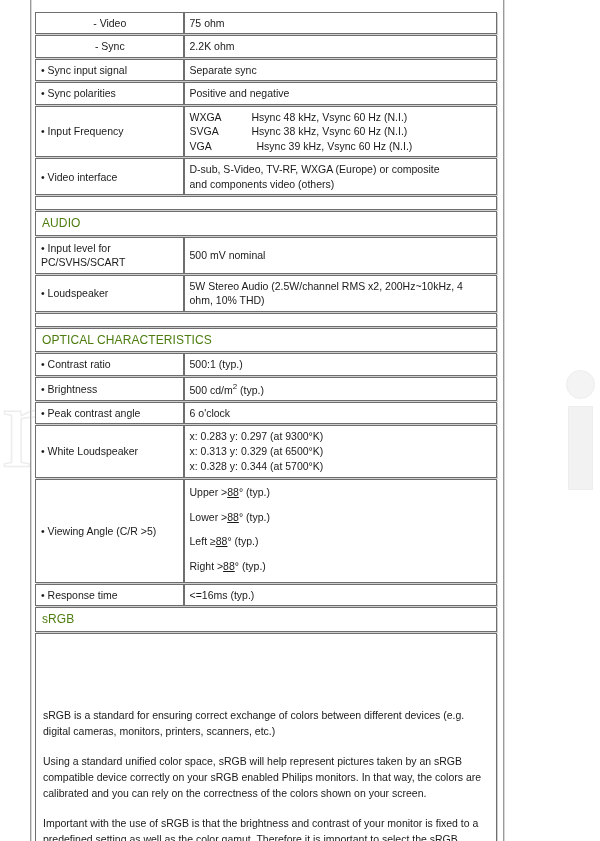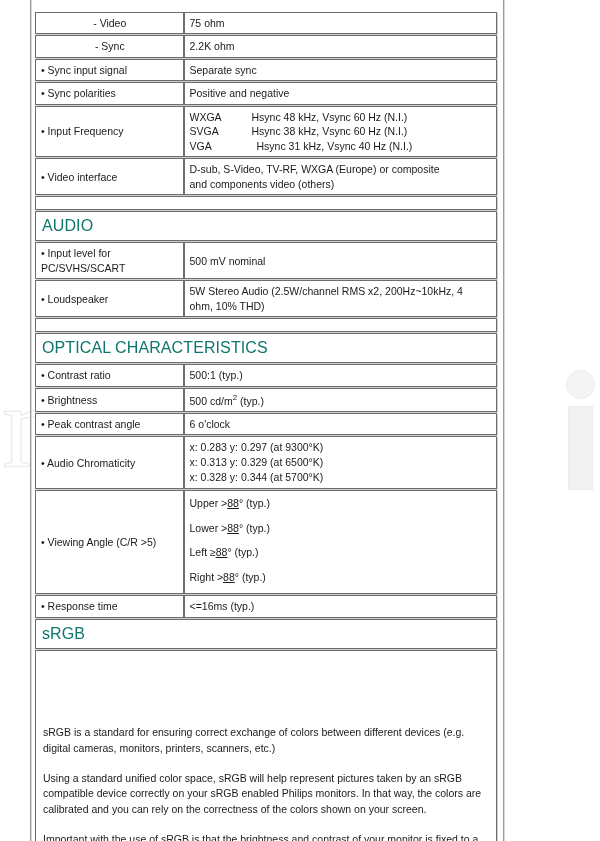--- a/index.html
+++ b/index.html
@@ -94,22 +94,22 @@
     box-shadow: 1px 1px 0 #cfcfcf;
     background: #ffffff;
     padding: 3px 4px 3px 5px;
     vertical-align: middle;
   }
   td.lbl  { width: 140px; }
   td.val  { width: 312px; }
   td.center { text-align: center; }
 
   .sect-head {
-    color: #0f766e;
-    font-size: 16px;
+    color: #4d7c0f;
+    font-size: 12px;
     padding: 3px 4px 3px 6px !important;
     letter-spacing: .1px;
   }
   td.spacer { height: 12px; padding: 0 !important; }
 
   .freq-grid {
     display: grid;
     grid-template-columns: 62px auto;
     row-gap: 0;
   }
@@ -176,21 +176,21 @@
 
       <tr>
         <td class="lbl">• Input Frequency</td>
         <td class="val">
           <div class="freq-grid">
             <span>WXGA</span>
             <span>Hsync 48 kHz, Vsync 60 Hz (N.I.)</span>
             <span>SVGA</span>
             <span>Hsync 38 kHz, Vsync 60 Hz (N.I.)</span>
             <span>VGA</span>
-            <span style="padding-left:5px">Hsync 31 kHz, Vsync 40 Hz (N.I.)</span>
+            <span style="padding-left:5px">Hsync 39 kHz, Vsync 60 Hz (N.I.)</span>
           </div>
         </td>
       </tr>
 
       <tr>
         <td class="lbl">• Video interface</td>
         <td class="val">
           <div>D-sub, S-Video, TV-RF, WXGA (Europe) or composite</div>
           <div>and components video (others)</div>
         </td>
@@ -237,21 +237,21 @@
         <td class="lbl">• Brightness</td>
         <td class="val"><span>500 cd/m</span><span class="sup">2</span> <span>(typ.)</span></td>
       </tr>
 
       <tr>
         <td class="lbl">• Peak contrast angle</td>
         <td class="val">6 o'clock</td>
       </tr>
 
       <tr>
-        <td class="lbl">• Audio Chromaticity</td>
+        <td class="lbl">• White Loudspeaker</td>
         <td class="val chroma">
           <div>x: 0.283 y: 0.297 (at 9300°K)</div>
           <div>x: 0.313 y: 0.329 (at 6500°K)</div>
           <div>x: 0.328 y: 0.344 (at 5700°K)</div>
         </td>
       </tr>
 
       <tr>
         <td class="lbl">• Viewing Angle (C/R &gt;5)</td>
         <td class="val" style="padding-top:4px;padding-bottom:4px">

